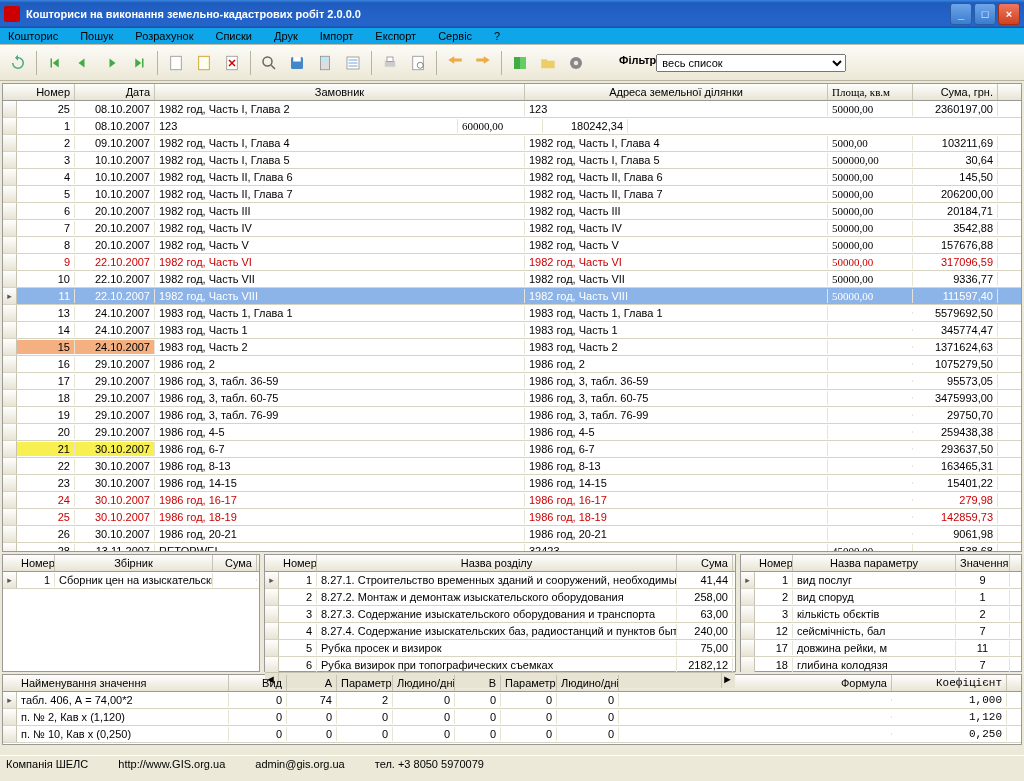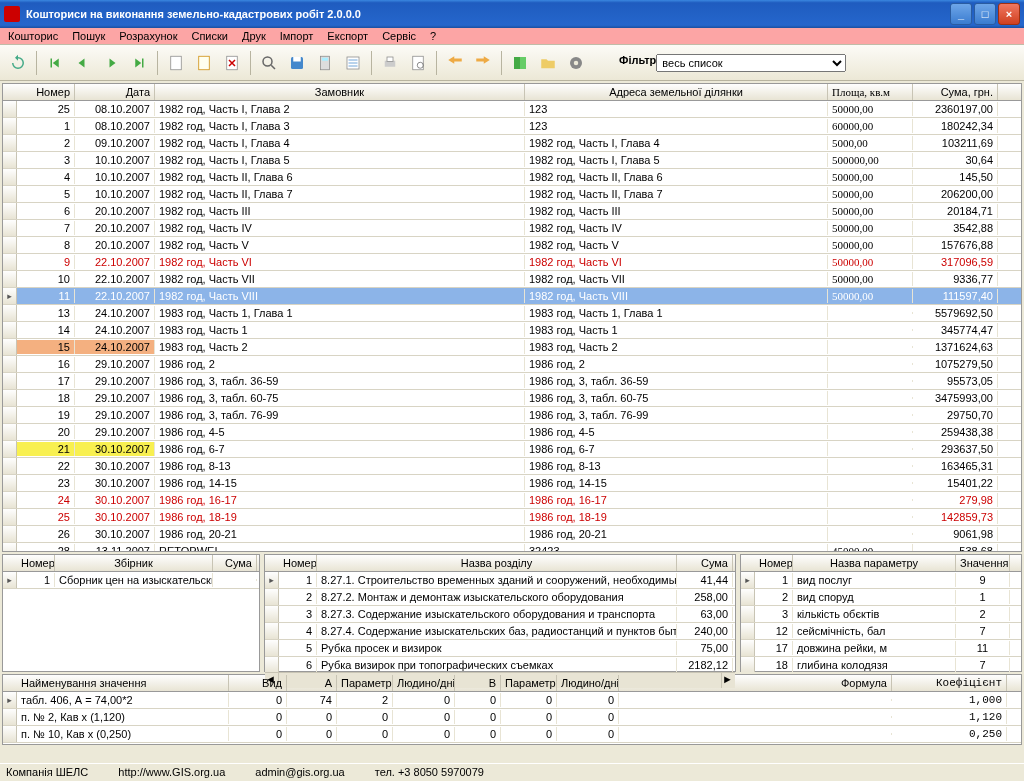--- a/index.html
+++ b/index.html
@@ -4,21 +4,21 @@
 <style>
 * { box-sizing: border-box; margin: 0; padding: 0; font-family: Tahoma, sans-serif; font-size: 11px; }
 body { background: #ece9d8; overflow: hidden; width: 1024px; height: 781px; }
 .titlebar { background: linear-gradient(to bottom, #3a87e0, #1f5cbf 10%, #2566cc 90%, #1a4fa0); height: 28px; display: flex; align-items: center; padding: 0 4px; color: #fff; }
 .titlebar .icon { width: 16px; height: 16px; background: #c00; border-radius: 2px; margin-right: 6px; }
 .titlebar .title { font-weight: bold; flex: 1; }
 .win-btns { display: flex; gap: 2px; }
 .win-btn { width: 22px; height: 22px; border-radius: 3px; display: flex; align-items: center; justify-content: center; color: #fff; font-weight: bold; }
 .win-min, .win-max { background: linear-gradient(#6ea6e8, #3a7cd0); border: 1px solid #2a5ca0; }
 .win-close { background: linear-gradient(#f07860, #d04020); border: 1px solid #a03010; }
-.menubar { background: #fca5a5; padding: 2px 8px; display: flex; gap: 14px; border-bottom: 1px solid #c0bca8; }
+.menubar { background: #0ea5e9; padding: 2px 8px; display: flex; gap: 22px; border-bottom: 1px solid #c0bca8; }
 .menubar span { cursor: default; }
 .toolbar { background: linear-gradient(#fcfbf7, #ece8d6); padding: 3px 6px; display: flex; align-items: center; gap: 4px; border-bottom: 1px solid #b8b4a0; height: 36px; }
 .tbtn { width: 24px; height: 24px; display: inline-flex; align-items: center; justify-content: center; border-radius: 3px; }
 .tbtn svg { width: 18px; height: 18px; }
 .tsep { width: 1px; height: 24px; background: #b8b4a0; margin: 0 2px; }
 .filter { margin-left: 27px; display: flex; flex-direction: row; }
 .filter label { font-weight: bold; margin-bottom: 1px; }
 .filter select { width: 190px; font-size: 11px; padding: 1px; }
 
 .grid { border: 1px solid #999; background: #fff; }
@@ -53,21 +53,21 @@
 .mg3 .c-n { width: 38px; text-align:right; } .mg3 .c-np { width: 163px; } .mg3 .c-z { width: 54px; text-align:center; }
 
 .bot-grid { margin: 2px; }
 .bot-grid .gbody { height: 52px; overflow-y: auto; }
 .bot-grid .cell { text-align: right; }
 .bot-grid .c-nm { width: 212px; text-align: left; }
 .bot-grid .c-a { width: 58px; } .bot-grid .c-b { width: 50px; } .bot-grid .c-c { width: 56px; }
 .bot-grid .c-d { width: 62px; } .bot-grid .c-e { width: 46px; } .bot-grid .c-f { width: 56px; }
 .bot-grid .c-g { width: 62px; } .bot-grid .c-h { width: 273px; } .bot-grid .c-i { width: 115px; font-family: Liberation Mono, monospace; }
 
-.statusbar { background: #ece9d8; border-top: 1px solid #fff; display: flex; padding: 2px 6px; gap: 30px; position: absolute; bottom: 0; left: 0; right: 0; height: 18px; }
+.statusbar { background: #ece9d8; border-top: 1px solid #fff; display: flex; padding: 2px 6px; gap: 30px; position: absolute; bottom: 8px; left: 0; right: 0; height: 18px; }
 .scrollstub { height: 16px; background: #e8e4d4; border-top: 1px solid #c8c4b4; display:flex; }
 .scrollstub .sb { flex:1; }
 </style>
 </head>
 <body>
 
 <div class="titlebar">
   <div class="icon"></div>
   <div class="title">Кошториси на виконання земельно-кадастрових робіт 2.0.0.0</div>
   <div class="win-btns">
@@ -223,21 +223,20 @@
         <div class="cell c-date">08.10.2007</div>
         <div class="cell c-zam">1982 год, Часть I, Глава 2</div>
         <div class="cell c-adr">123</div>
         <div class="cell c-plo">50000,00</div>
         <div class="cell c-sum">2360197,00</div>
       </div>
       <div class="grow ">
         <div class="gutter"></div>
         <div class="cell c-num">1</div>
         <div class="cell c-date">08.10.2007</div>
-        <div class="cell c-zam">1982 год, Часть I, Глава 3</div>
         <div class="cell c-adr">123</div>
         <div class="cell c-plo">60000,00</div>
         <div class="cell c-sum">180242,34</div>
       </div>
       <div class="grow ">
         <div class="gutter"></div>
         <div class="cell c-num">2</div>
         <div class="cell c-date">09.10.2007</div>
         <div class="cell c-zam">1982 год, Часть I, Глава 4</div>
         <div class="cell c-adr">1982 год, Часть I, Глава 4</div>

